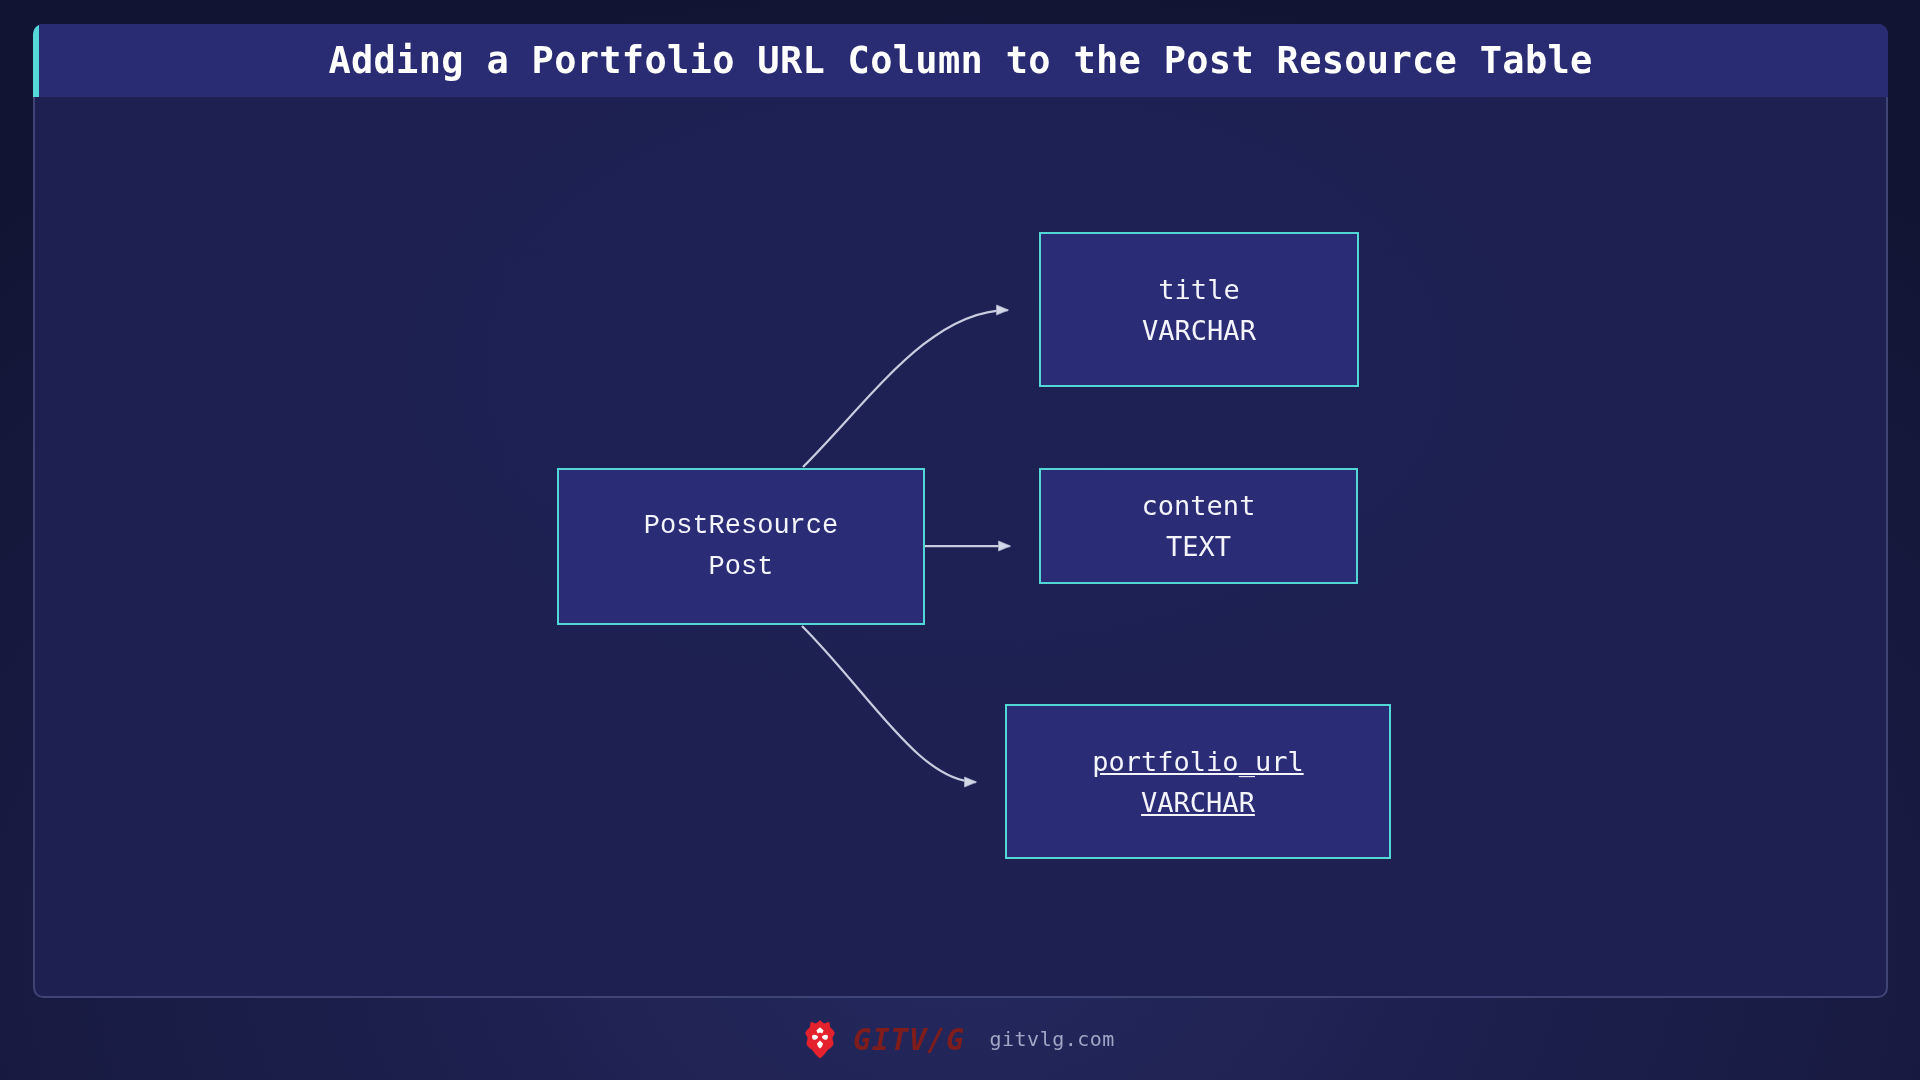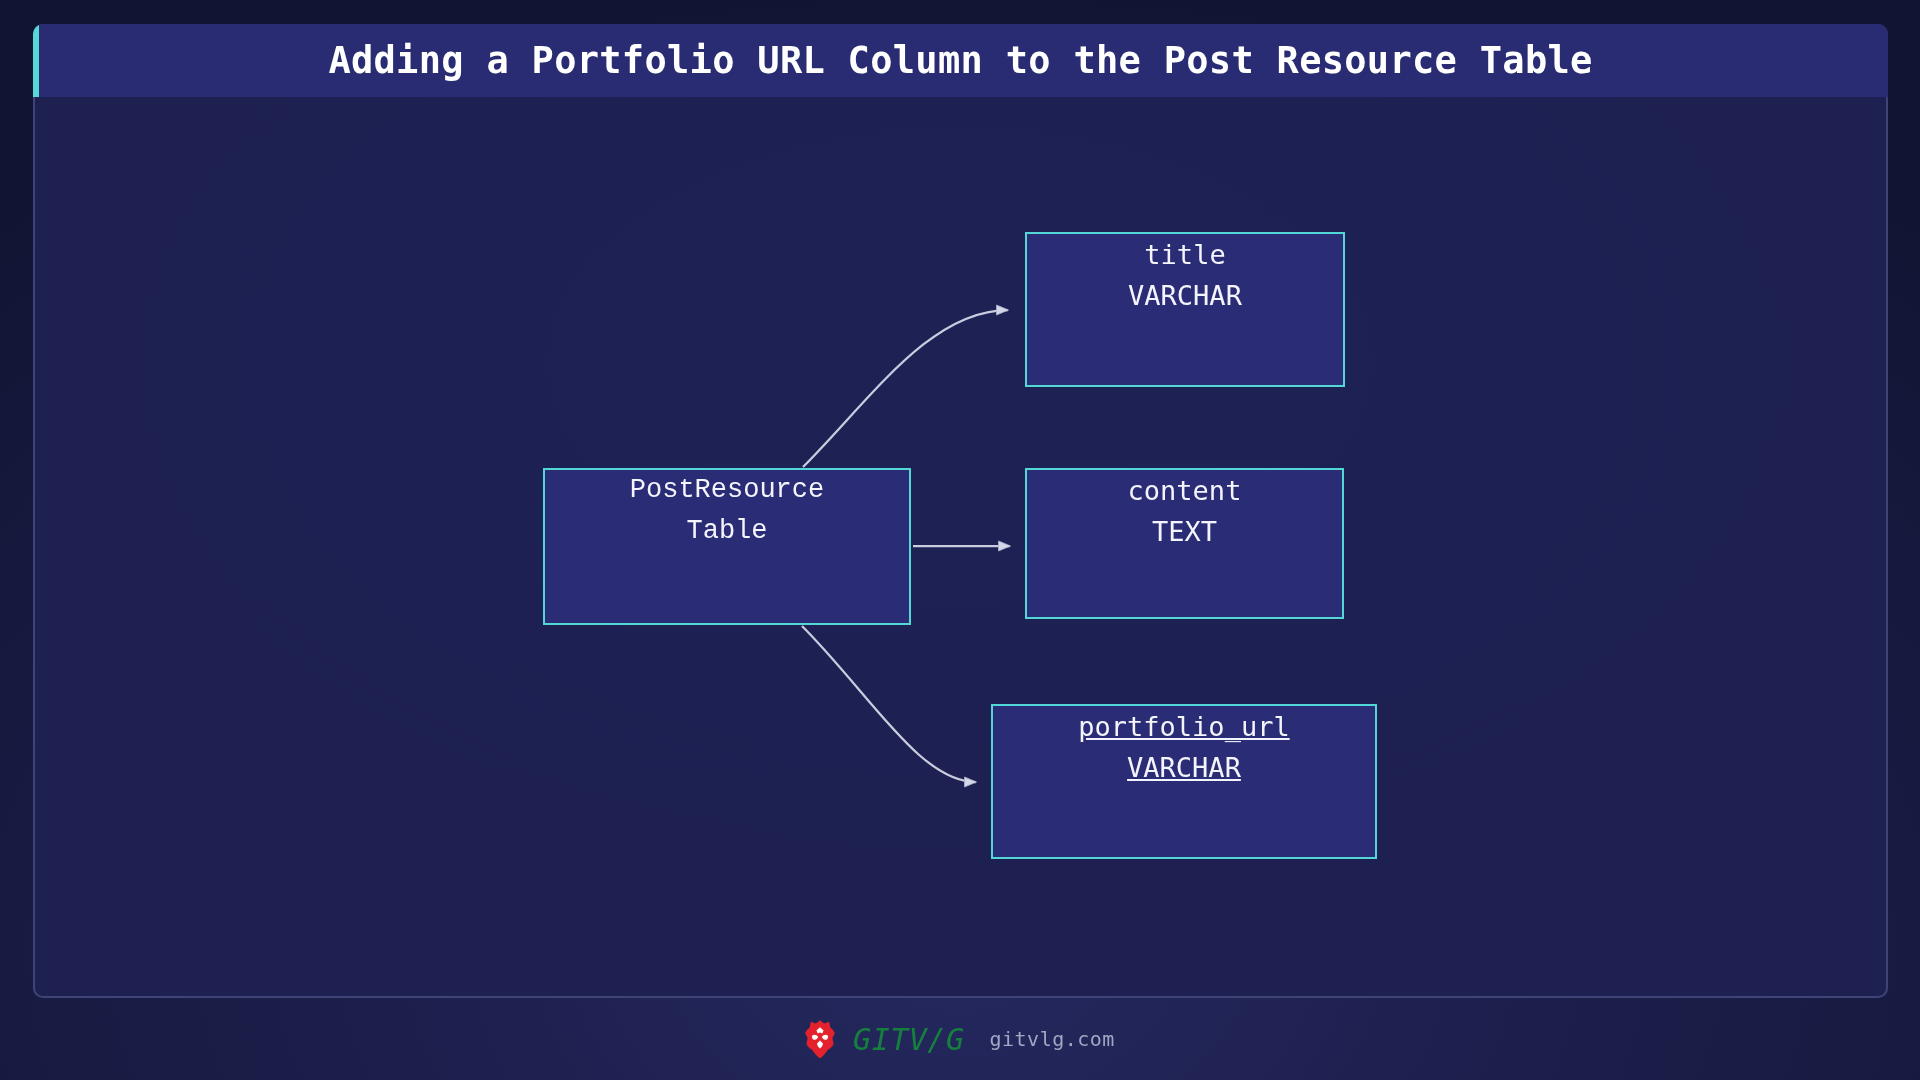--- a/index.html
+++ b/index.html
@@ -49,38 +49,39 @@
   
   svg.edges{position:absolute;left:0;top:0;width:1920px;height:1080px;pointer-events:none;}
   svg.edges path.edge{fill:none;stroke:var(--arrow);stroke-width:2.25px;}
   #arrowhead path{fill:#d4d7e8;stroke:#aeb2cc;stroke-width:0.8;}
 
   
   .node{
     position:absolute;
     background:var(--node-fill);
     border:2px solid var(--node-border);
-    display:flex;flex-direction:column;align-items:center;justify-content:flex-start;
+    display:flex;flex-direction:column;align-items:center;justify-content:center;
     color:var(--text-white);
     font-size:27px;line-height:41px;
     text-align:center;
+    margin-left:14px;
   }
   .node-post{left:543px;top:468px;width:368px;height:157px;font-family:Liberation Mono, monospace;}
   .node-title{left:1025px;top:232px;width:320px;height:155px;}
-  .node-content{left:1025px;top:468px;width:319px;height:151px;}
+  .node-content{left:1025px;top:468px;width:319px;height:116px;}
   .node-portfolio{left:991px;top:704px;width:386px;height:155px;text-decoration:underline;}
 
   
   .footer{
     position:absolute;left:0;top:998px;width:1920px;height:82px;
     display:flex;align-items:center;justify-content:center;
   }
   .lion{width:30px;height:39px;margin-right:18px;display:block;}
   .brand{
-    font-size:30px;font-weight:normal;font-style:italic;color:#15803d;
+    font-size:30px;font-weight:bold;font-style:italic;color:#7f1d1d;
     letter-spacing:0.5px;margin-right:25px;
   }
   .domain{font-size:20px;color:var(--domain-gray);letter-spacing:0.5px;}
 </style>
 </head>
 <body>
 
 <div class="page">
 
   <div class="panel">
@@ -96,21 +97,21 @@
         <path d="M1 1 L13 6 L1 11 Z"></path>
       </marker>
     </defs>
     <path class="edge" d="M 803 467 C 870 400, 930 310, 1008 310" marker-end="url(#arrowhead)"></path>
     <path class="edge" d="M 913 546 L 1010 546" marker-end="url(#arrowhead)"></path>
     <path class="edge" d="M 802 626 C 870 694, 920 782, 976 782" marker-end="url(#arrowhead)"></path>
   </svg>
 
   <div class="node node-post">
     <div class="node-line">PostResource</div>
-    <div class="node-line">Table</div>
+    <div class="node-line">Post</div>
   </div>
 
   <div class="node node-title">
     <div class="node-line">title</div>
     <div class="node-line">VARCHAR</div>
   </div>
 
   <div class="node node-content">
     <div class="node-line">content</div>
     <div class="node-line">TEXT</div>

